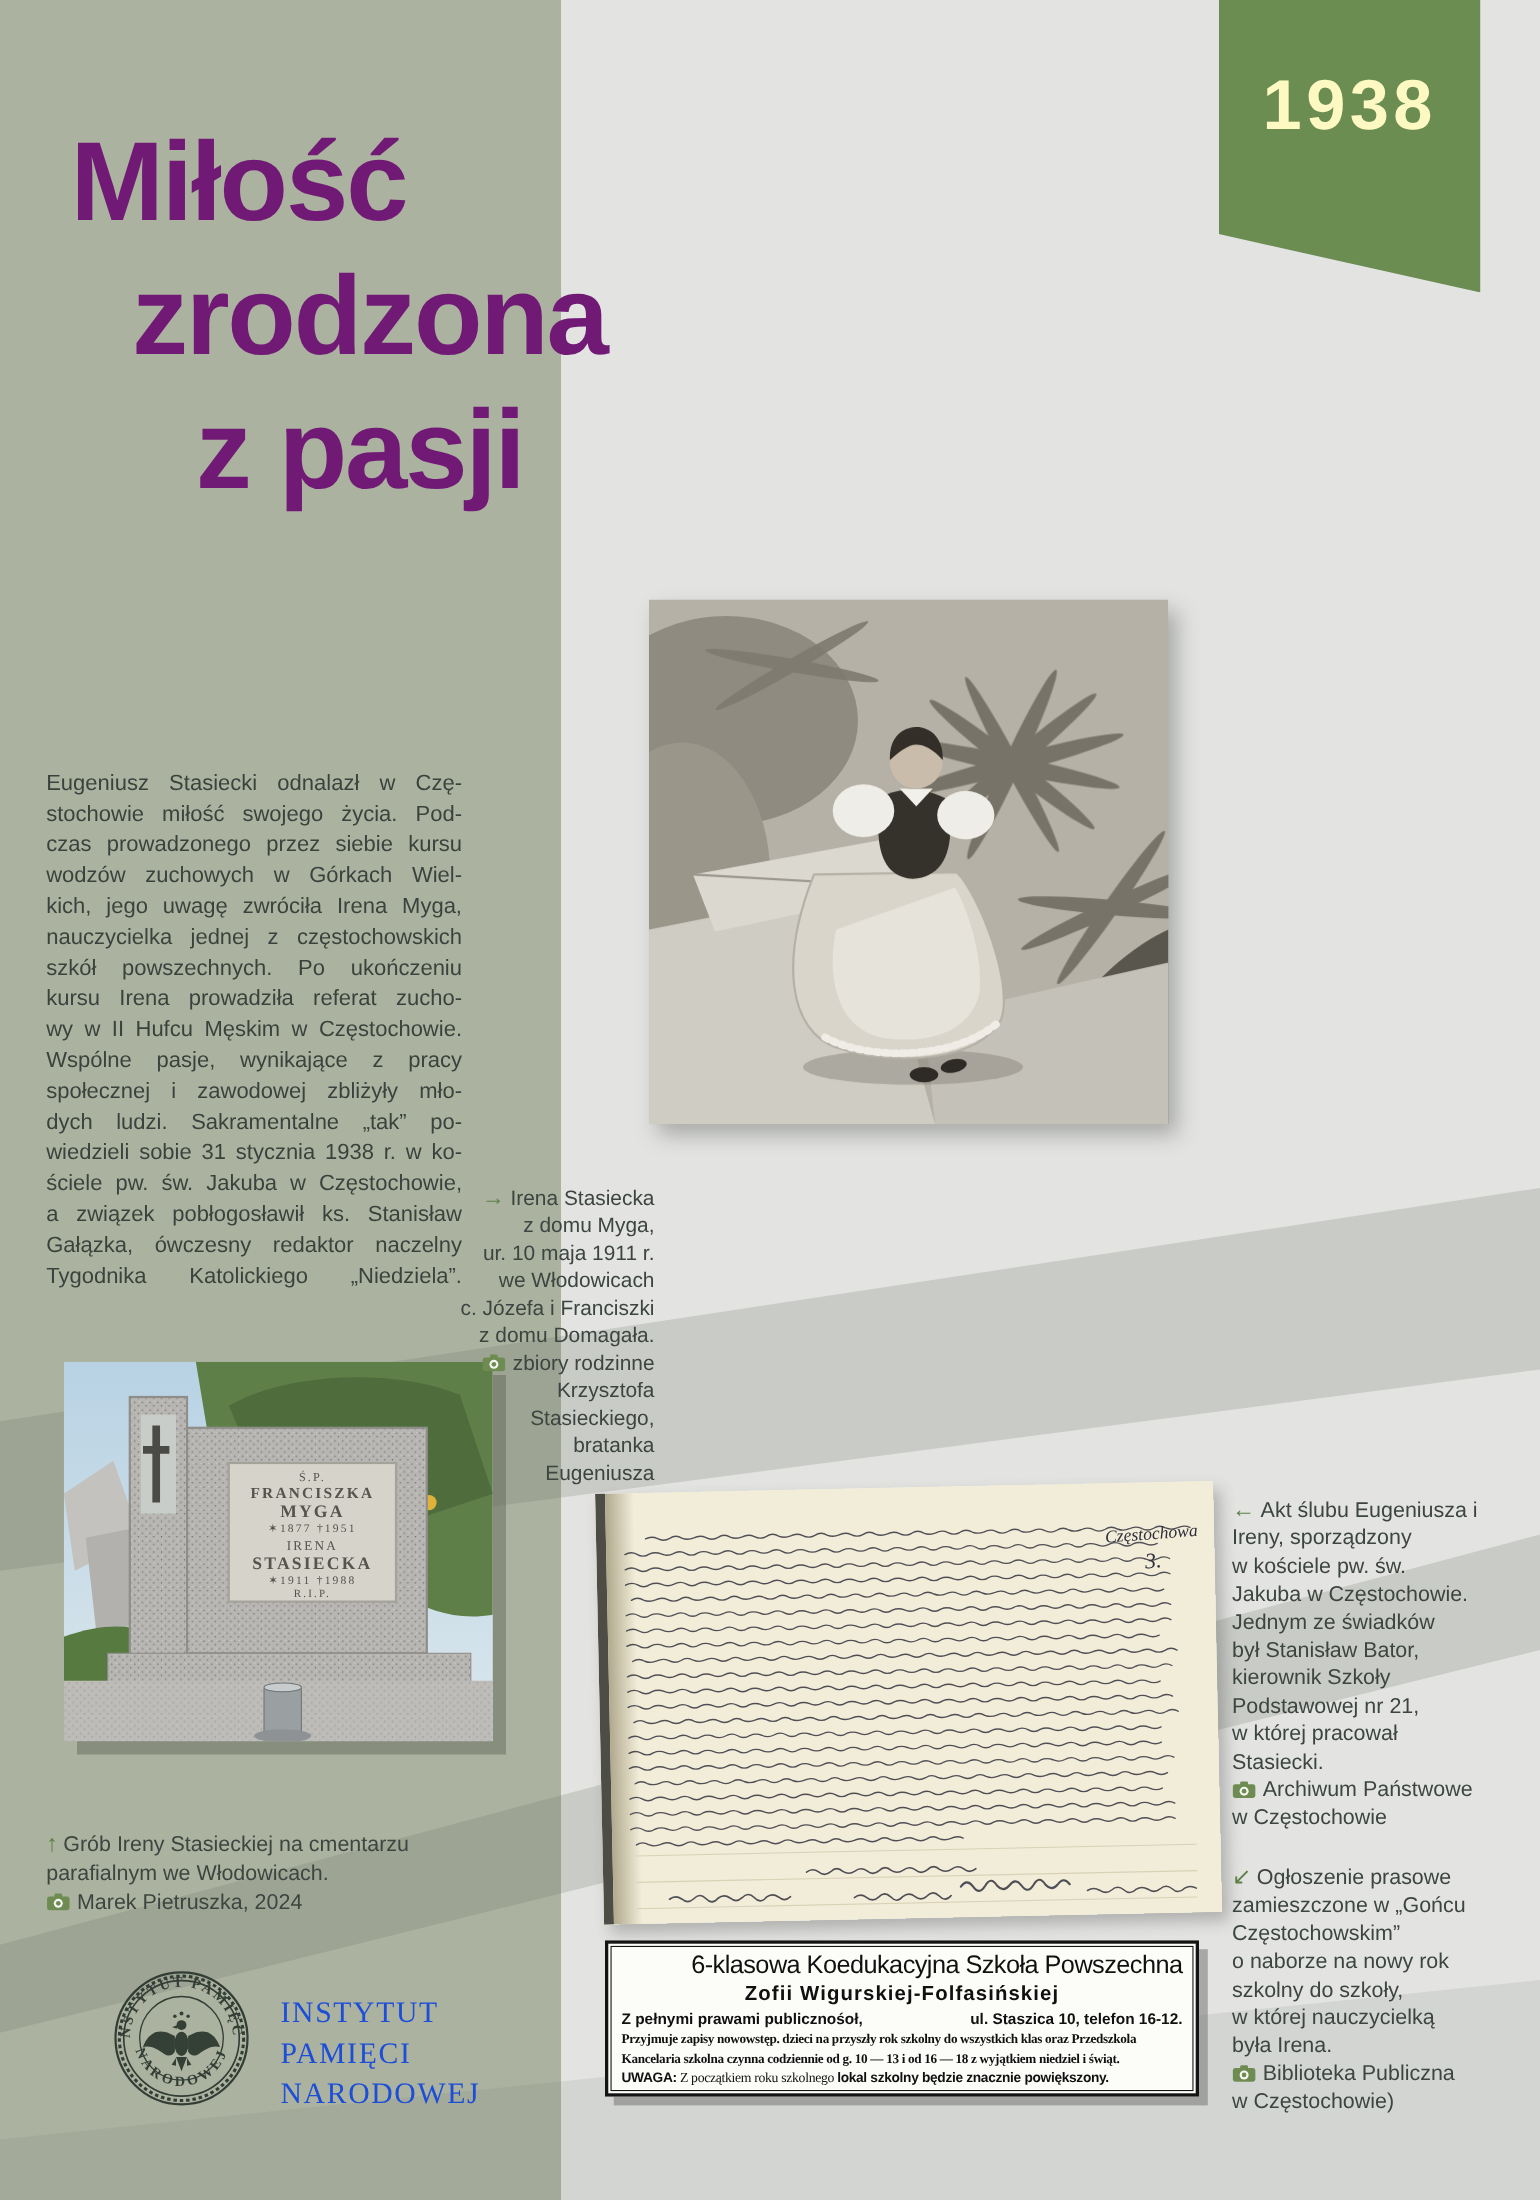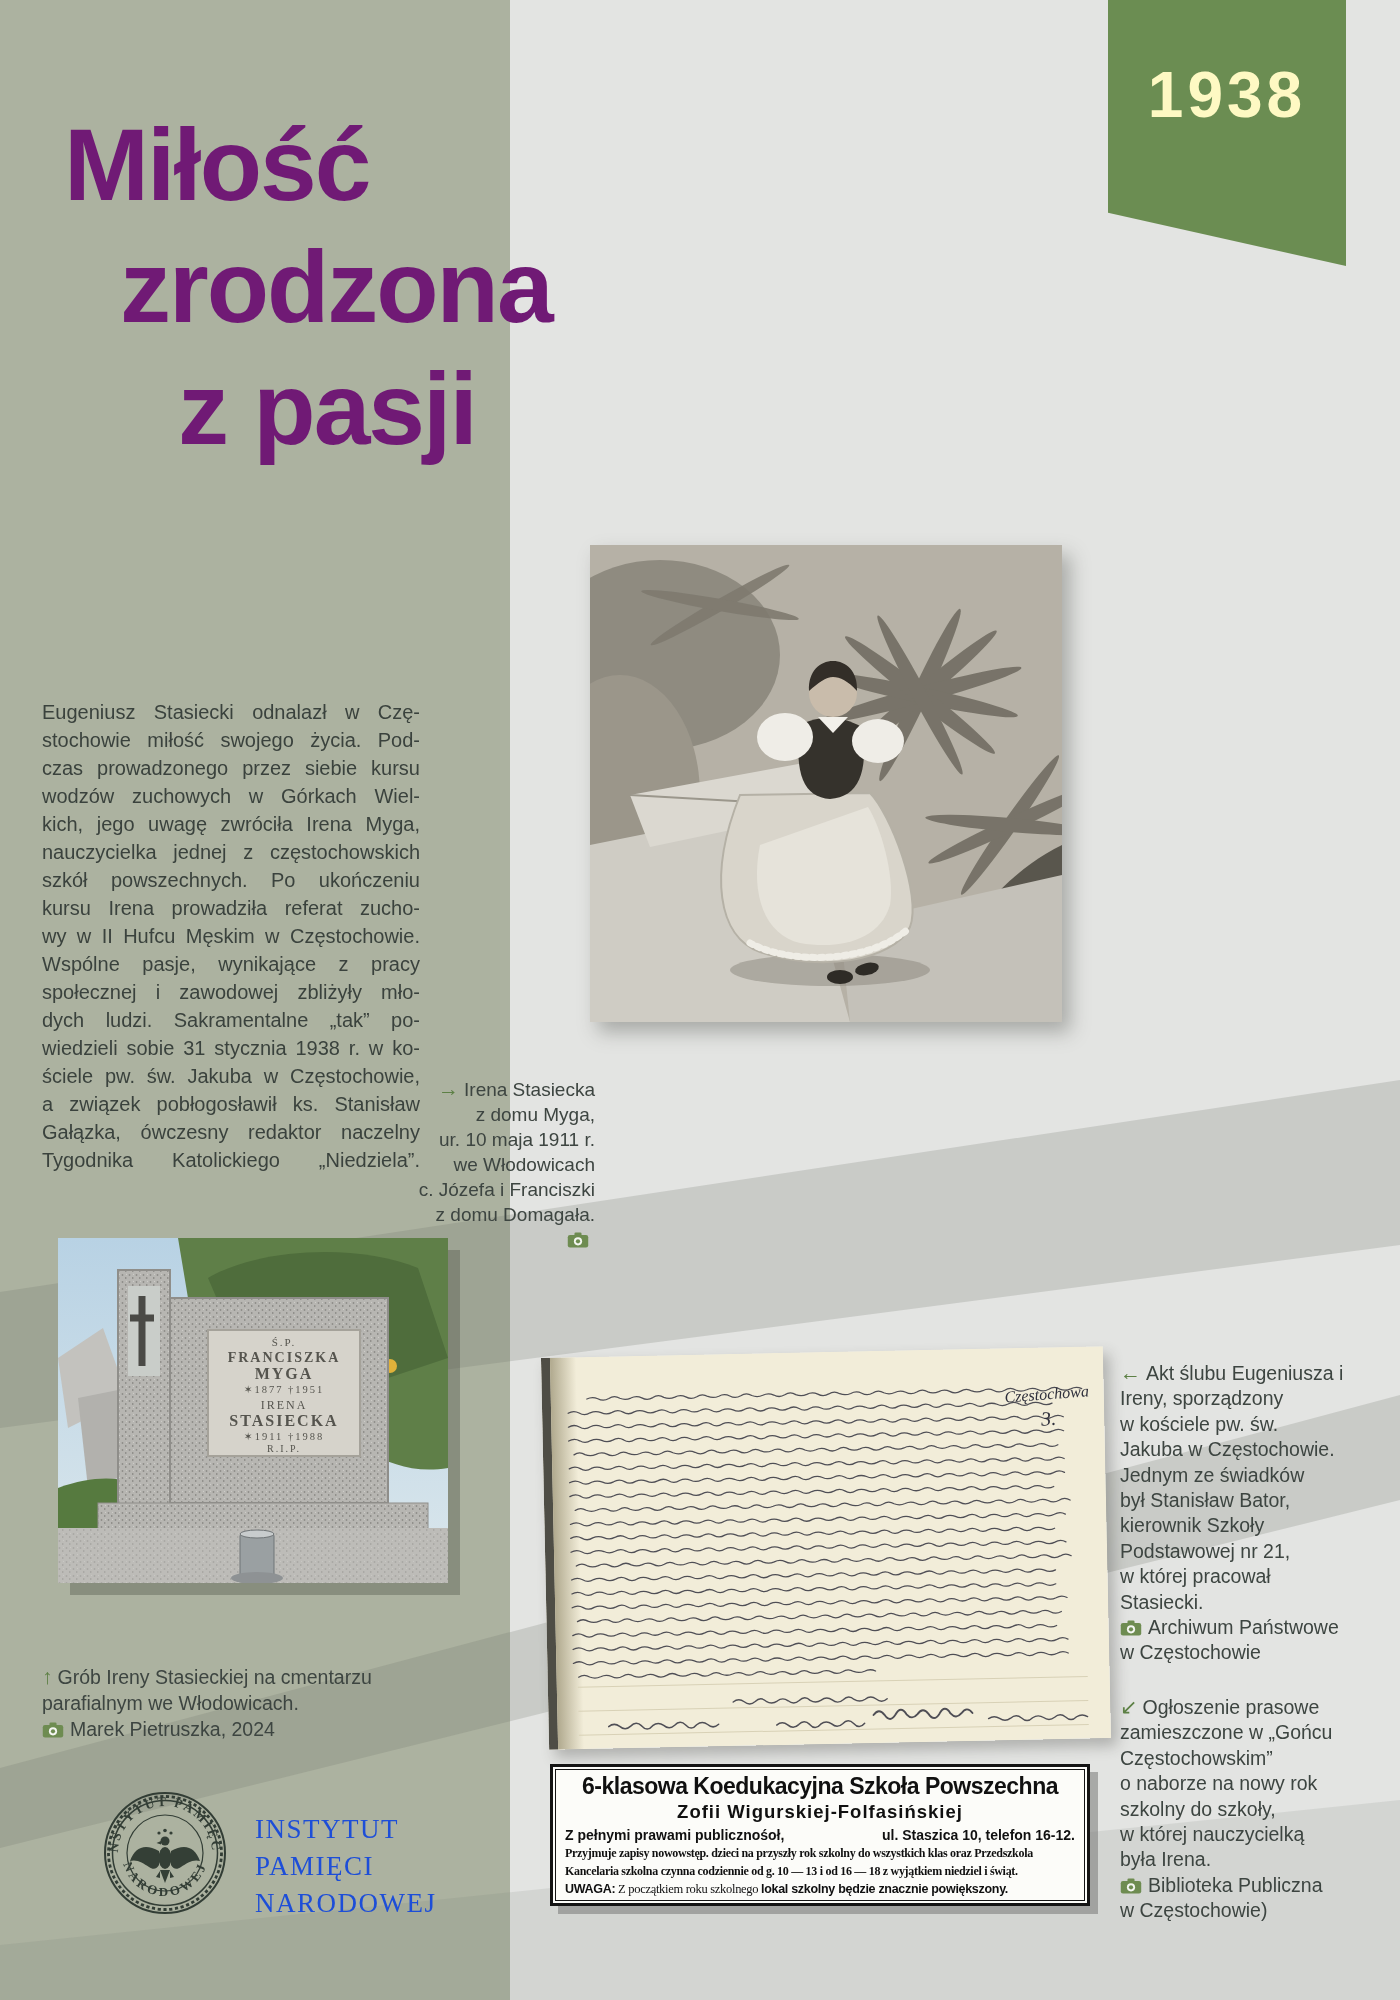--- a/index.html
+++ b/index.html
@@ -30,21 +30,21 @@
   .cap-irena{left:395px;top:1076px;width:200px;text-align:right;}
   .cap-grave{left:42px;top:1664px;width:420px;text-align:left;font-size:19.5px;line-height:26px;}
   .cap-akt{left:1120px;top:1360px;width:268px;font-size:19.5px;line-height:25.4px;}
   .cap-news{left:1120px;top:1694px;width:278px;font-size:19.5px;line-height:25.4px;}
   .doc{position:absolute;left:545px;top:1352px;width:562px;height:392px;z-index:2;
        transform:rotate(-1.2deg);box-shadow:6px 8px 14px rgba(60,60,55,.3);}
   .news{position:absolute;left:550px;top:1764px;width:540px;height:142px;z-index:2;background:#fcfcf9;
         border:3px solid #141414;box-shadow:8px 8px 0 rgba(120,120,118,.55);box-sizing:border-box;
         padding:6px 12px 0 12px;color:#101010;}
   .news::before{content:"";position:absolute;inset:2px;border:1px solid #141414;pointer-events:none;}
-  .news-l1{font-size:23px;font-weight:700;text-align:center;letter-spacing:-0.5px;white-space:nowrap;}
+  .news-l1{font-size:23px;font-weight:400;text-align:right;letter-spacing:-0.5px;white-space:nowrap;}
   .news-l2{font-size:18.5px;font-weight:700;text-align:center;margin-top:1px;letter-spacing:1px;}
   .news-row{display:flex;justify-content:space-between;margin-top:4px;font-size:14px;font-weight:700;}
   .news-small{font-family:"Liberation Serif",serif;font-size:12px;font-weight:700;letter-spacing:-0.3px;
               white-space:nowrap;margin-top:3px;}
   .news-l6{font-size:12.5px;white-space:nowrap;letter-spacing:-0.3px;margin-top:3px;
            font-family:"Liberation Serif",serif;}
   .news-l6 .b{font-family:"Liberation Sans",sans-serif;font-weight:700;}
   .ipn{position:absolute;left:103px;top:1791px;z-index:3;display:flex;align-items:flex-start;}
   .ipn-wordmark{margin:20px 0 0 28px;font-family:"Liberation Serif",serif;font-size:27px;line-height:37px;
                 letter-spacing:1.5px;color:#1d4ed8;white-space:pre-line;}
@@ -132,21 +132,25 @@
 ur. 10 maja 1911 r.
 we Włodowicach
 c. Józefa i Franciszki
 z domu Domagała.</span>
     <div>
       <svg class="credit-icon" width="22" height="16" viewBox="0 0 24 18">
         <rect x="0.5" y="3.5" width="23" height="14" rx="2.5" fill="#6e8c51"></rect>
         <rect x="8" y="0.5" width="8" height="5" rx="1.5" fill="#6e8c51"></rect>
         <circle cx="12" cy="10.5" r="4.6" fill="#ffffff" opacity="0.92"></circle>
         <circle cx="12" cy="10.5" r="2.4" fill="#6e8c51"></circle>
-      </svg>
+      </svg><span class="pre">zbiory rodzinne
+Krzysztofa
+Stasieckiego,
+bratanka
+Eugeniusza</span>
     </div>
   </div>
 
   <svg class="photo photo-grave" viewBox="0 0 390 345" preserveAspectRatio="none">
     <defs>
       <pattern id="speckle" width="7" height="7" patternUnits="userSpaceOnUse">
         <rect width="7" height="7" fill="#b7b6b2"></rect>
         <circle cx="1.5" cy="2" r="0.9" fill="#8e8d89"></circle>
         <circle cx="4.8" cy="5" r="0.7" fill="#6f6e6a"></circle>
         <circle cx="5.5" cy="1.2" r="0.5" fill="#d9d8d4"></circle>

